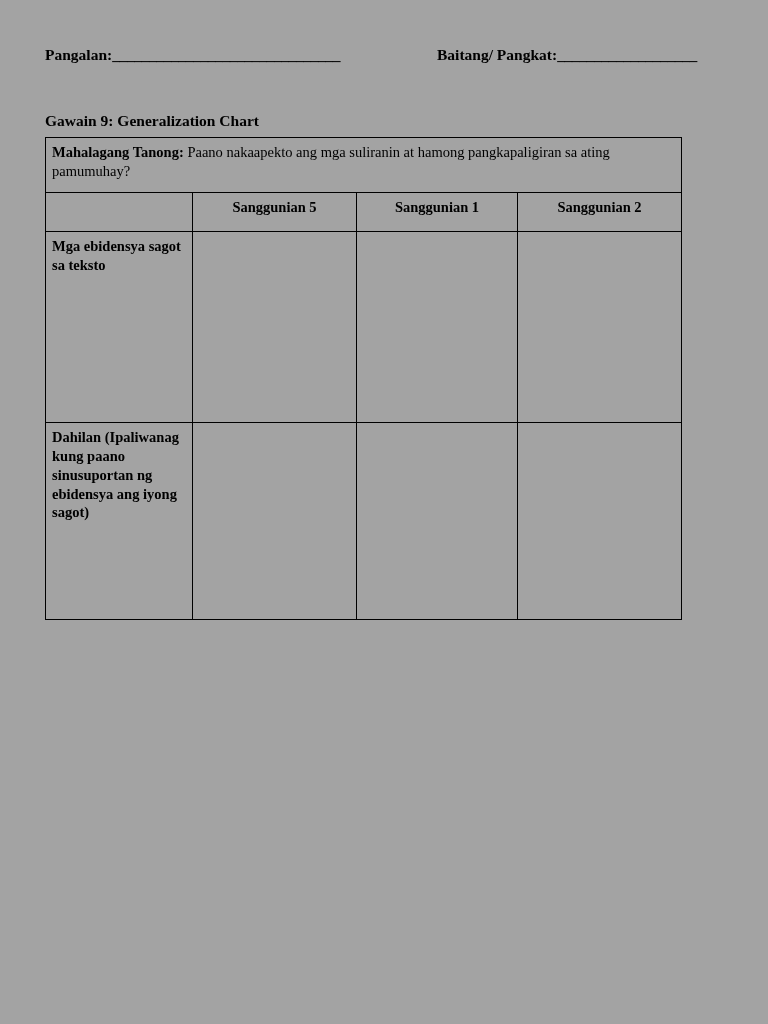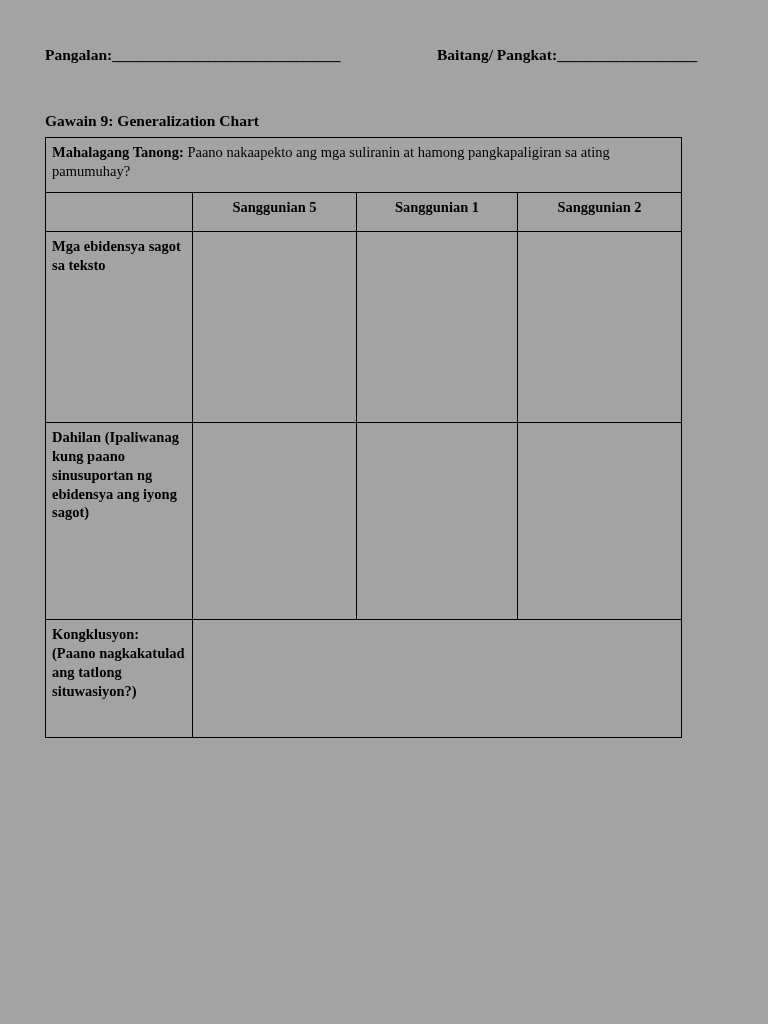--- a/index.html
+++ b/index.html
@@ -168,20 +168,16 @@
         <td class="blank-cell"></td>
       </tr>
 
       <tr class="r-reason">
         <td class="row-label">Dahilan (Ipaliwanag kung paano sinusuportan ng ebidensya ang iyong sagot)</td>
         <td class="blank-cell"></td>
         <td class="blank-cell"></td>
         <td class="blank-cell"></td>
       </tr>
 
-      <tr class="r-conclusion">
-        <td class="row-label">Kongklusyon: (Paano nagkakatulad ang tatlong situwasiyon?)</td>
-        <td class="blank-cell" colspan="3"></td>
-      </tr>
     </tbody>
   </table>
 
 </div>
 
 </body></html>

